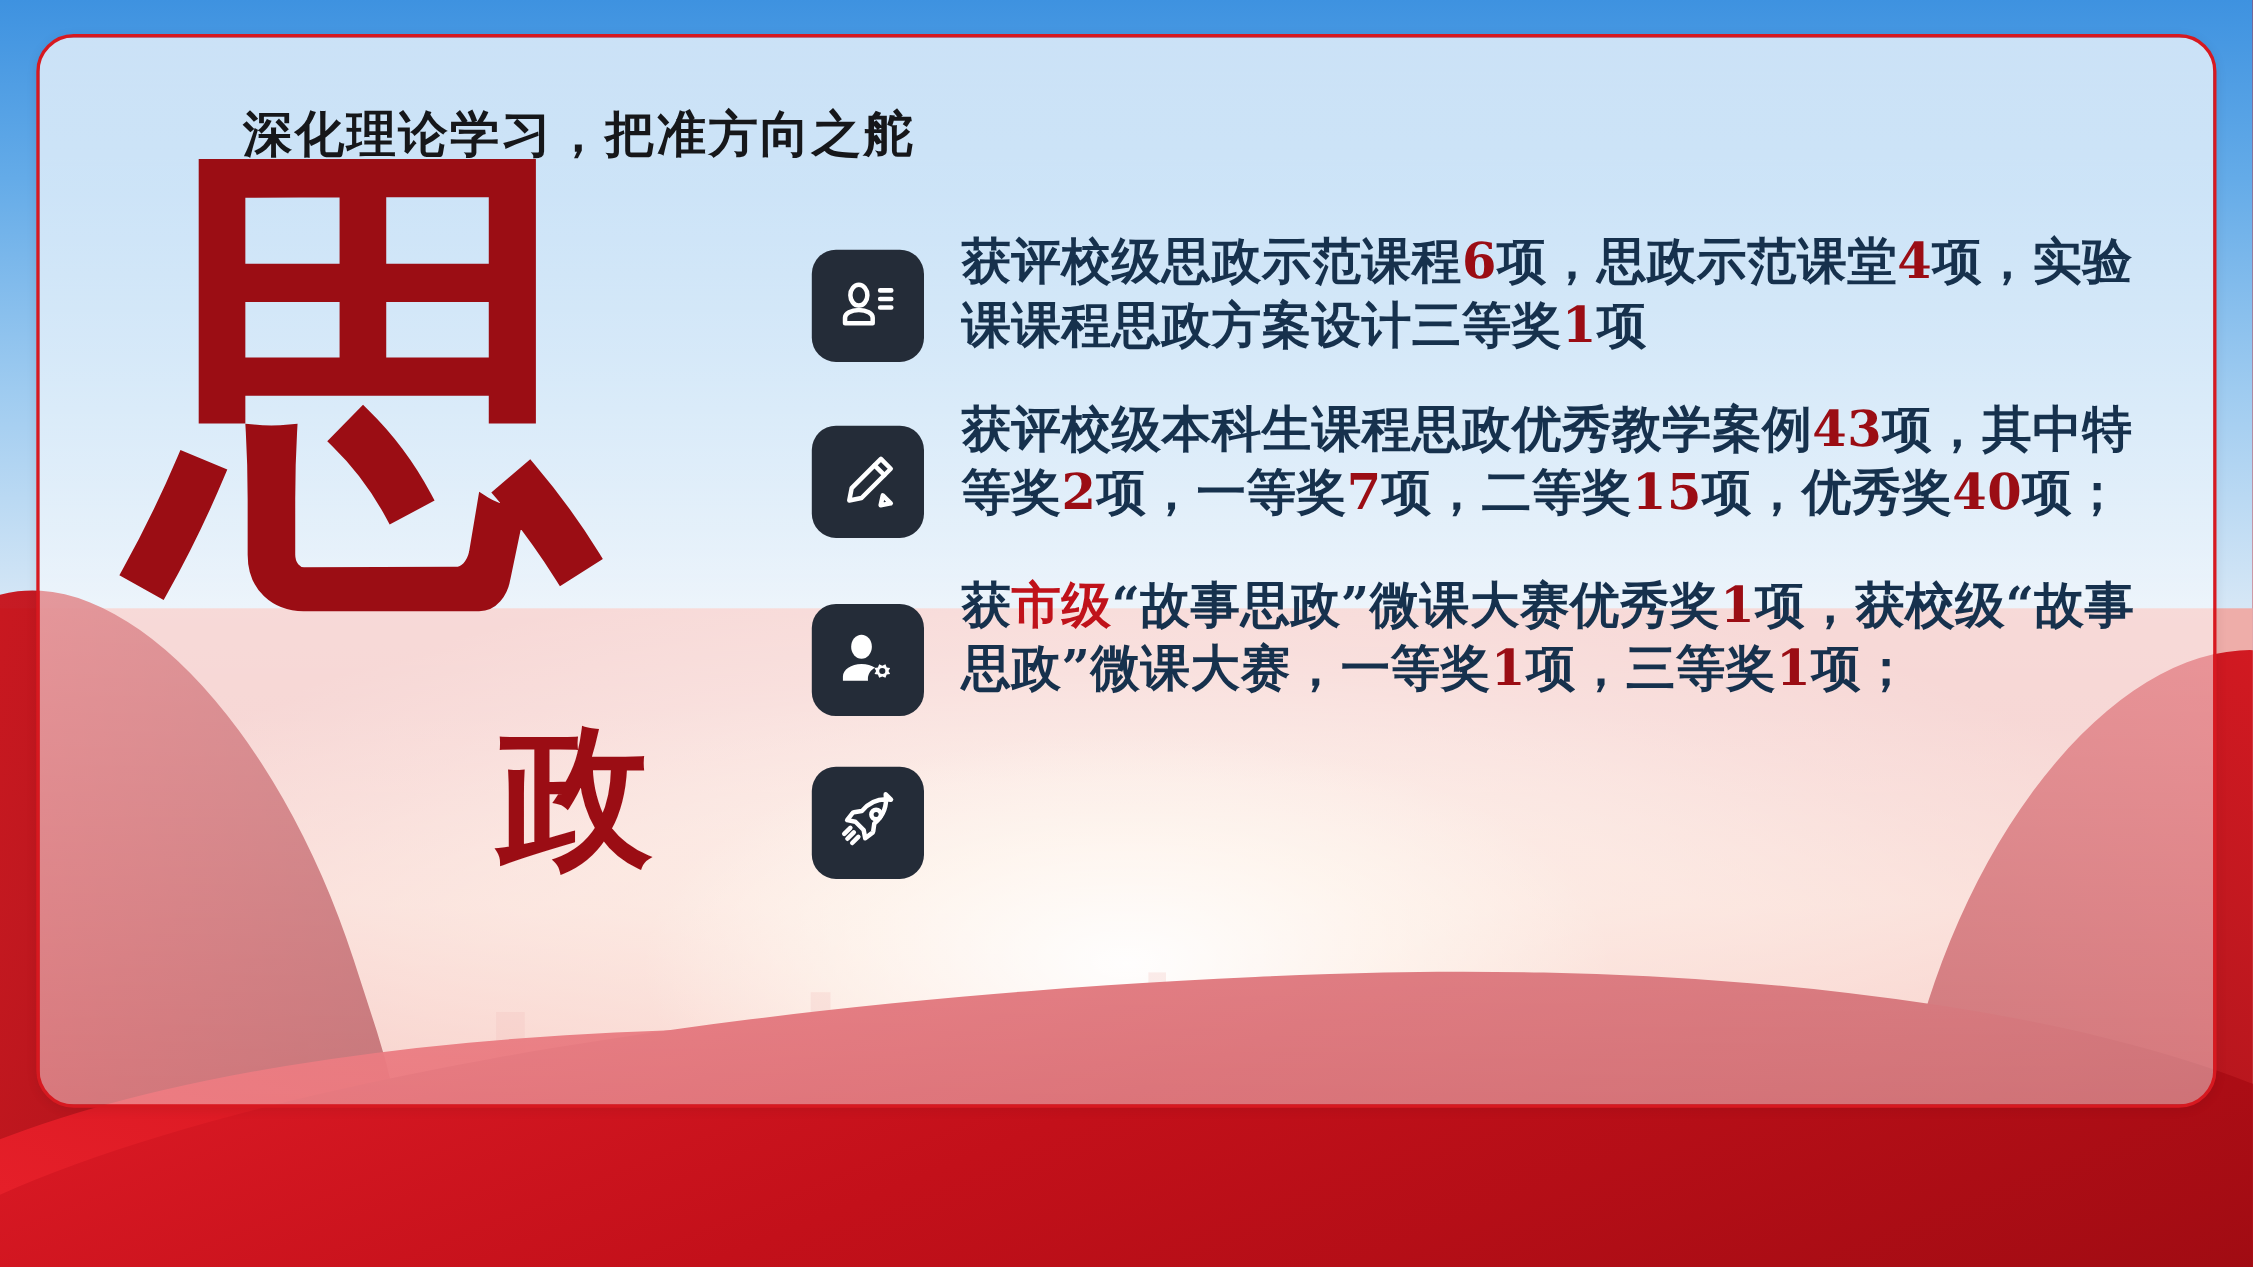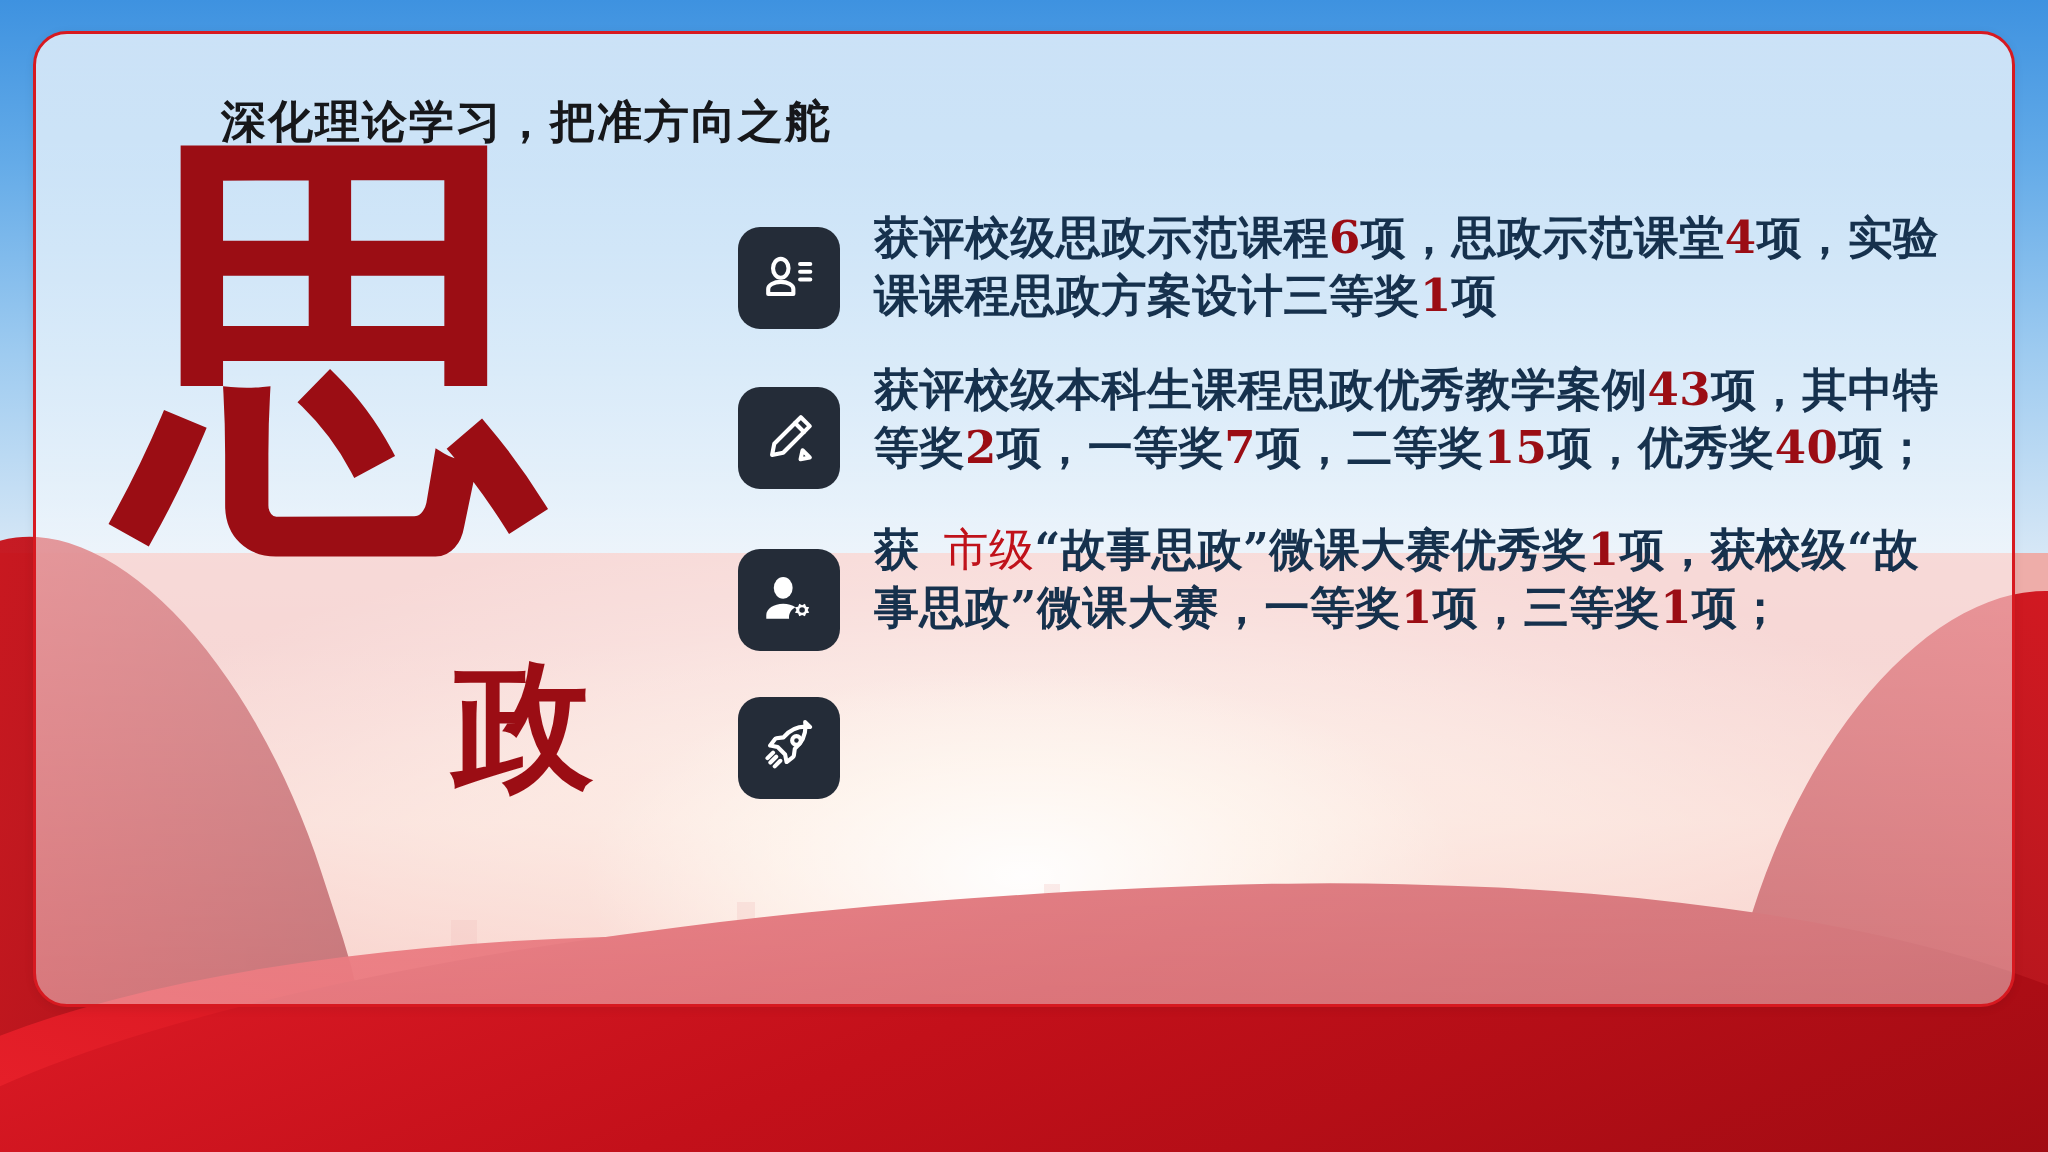--- a/index.html
+++ b/index.html
@@ -98,21 +98,21 @@
   .icon-box svg { width:58px; height:58px; display:block; }
 
   .row-text {
     flex:1 1 auto;
     font-family:"DejaVu Serif","Liberation Serif",serif;
     font-size:45px; line-height:1.28; color:#16314d;
     letter-spacing:.5px;
     font-weight:600;
   }
   .num { color:#9b0d14; font-weight:700; }
-  .hl  { color:#c0121a; font-weight:400;margin-left:24px; }
+  .hl  { color:#c0121a; font-weight:700; }
 
   
   .r1 .icon-box { margin-top:18px; }
   .r2 .icon-box { margin-top:26px; }
   .r3 .icon-box { margin-top:28px; }
   .r4 .icon-box { margin-top:14px; }
 </style>
 </head>
 <body>
 

